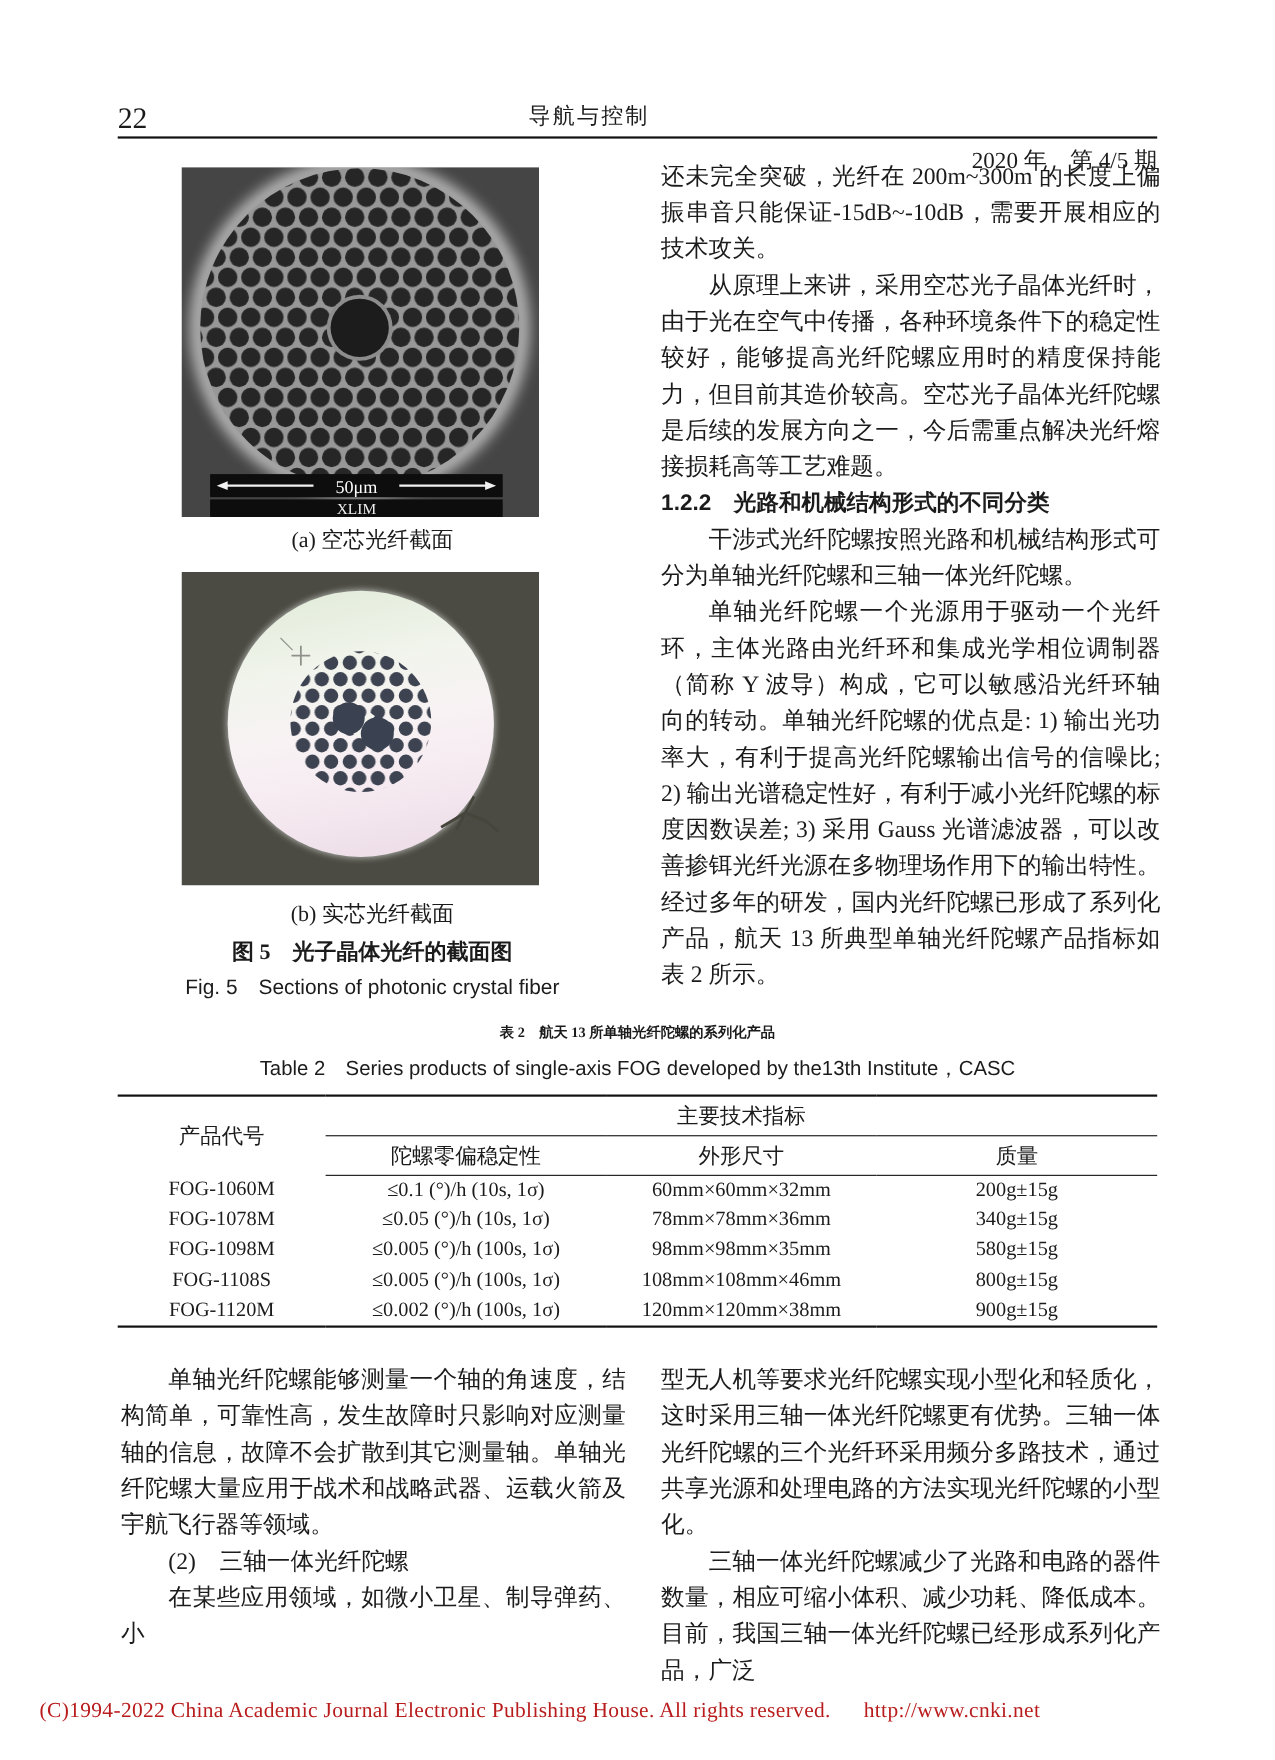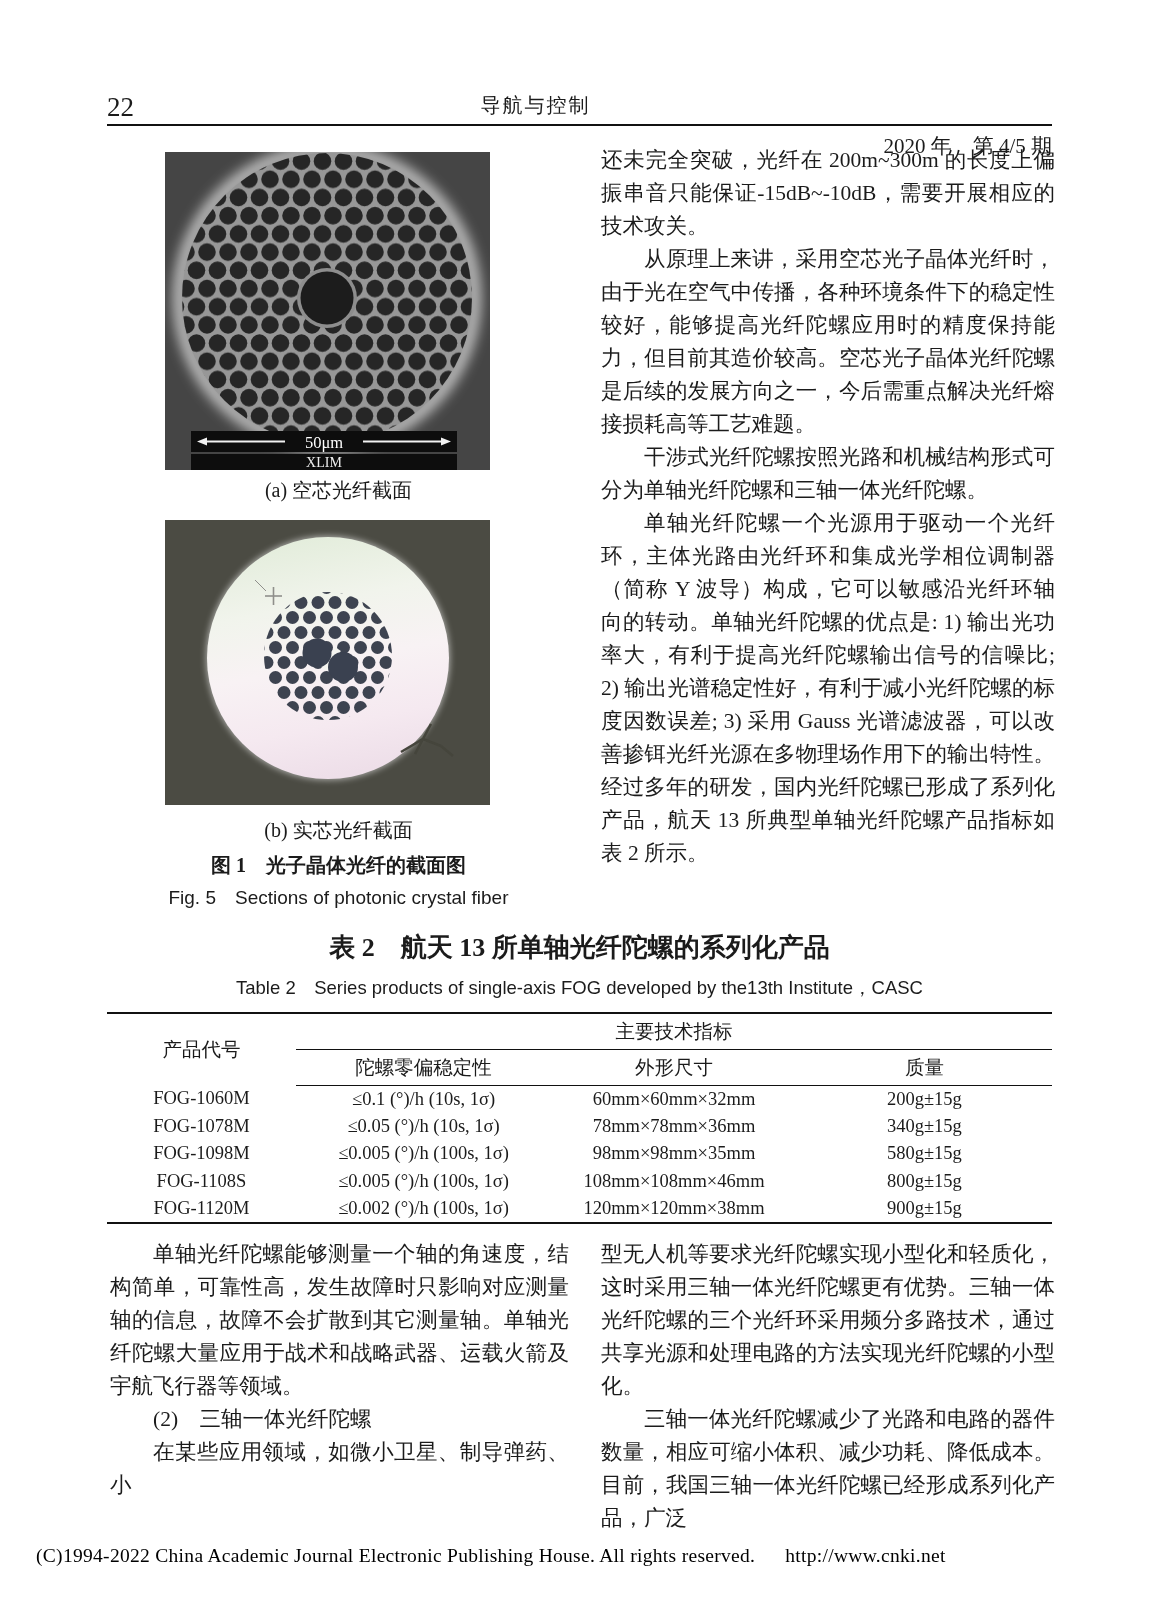--- a/index.html
+++ b/index.html
@@ -33,31 +33,31 @@
   .fig-a { left:165px; top:152px; width:325px; height:318px; }
   .fig-b { left:165px; top:520px; width:325px; height:285px; }
   .caption { left:107px; width:463px; text-align:center; font-size:20px; }
   .cap-a  { top:477px; }
   .cap-b  { top:817px; }
   .cap-cn { top:852px; font-weight:bold; }
   .cap-en { top:885px; font-family:Liberation Sans, sans-serif; font-size:19px; }
 
   
   .tbl-wrap { left:107px; top:930px; width:945px; }
-  .tbl-title-cn { text-align:center; font-weight:bold; font-size:26px; margin:0 0 10px 0; }
+  .tbl-title-cn { text-align:center; font-weight:bold; font-size:13px; margin:0 0 10px 0; }
   .tbl-title-en { text-align:center; font-family:"Liberation Sans", sans-serif; font-size:18.5px; margin:0 0 12px 0; }
   table.t2 { width:100%; border-collapse:collapse; border-top:2.5px solid #111; border-bottom:2.5px solid #111; font-size:19px; }
   table.t2 th, table.t2 td { font-weight:normal; text-align:center; padding:0; }
   .h1row th { height:36px; font-size:19.5px; }
   .h2row th { height:36px; font-size:19.5px; border-bottom:1.5px solid #111; }
   th.group { border-bottom:1px solid #111; }
   table.t2 td { height:27.5px; font-size:18.5px; }
 
   
-  .footer { left:36px; top:1545px; width:1100px; font-size:19.5px; color:#000000; letter-spacing:0.3px; }
+  .footer { left:36px; top:1545px; width:1100px; font-size:19.5px; color:#b91c1c; letter-spacing:0.3px; }
   .footer .url { margin-left:30px; }
 </style>
 </head>
 <body>
 
 <div class="abs hdr-num">22</div>
 <div class="abs hdr-journal">导航与控制</div>
 <div class="abs hdr-issue">2020 年　第 4/5 期</div>
 <div class="abs hdr-rule"></div>
 
@@ -119,26 +119,27 @@
   <circle cx="152" cy="133" r="14.5" fill="#3a4150"></circle>
   <circle cx="178" cy="147" r="15" fill="#3a4150"></circle>
   <g stroke="#8f8f8b" stroke-width="1.6">
     <line x1="100" y1="76" x2="117" y2="76"></line>
     <line x1="108.5" y1="67" x2="108.5" y2="85"></line>
     <line x1="90" y1="60" x2="101" y2="71" stroke-width="1"></line>
   </g>
   <path d="M236,232 L258,219 L276,226 M258,219 L266,204 M258,219 L250,234 M276,226 L288,236" stroke="#45453c" stroke-width="2.6" fill="none"></path>
 </svg>
 <div class="abs caption cap-b">(b)  实芯光纤截面</div>
-<div class="abs caption cap-cn">图 1　光子晶体光纤的截面图</div>
+<div class="abs caption cap-cn">图 5　光子晶体光纤的截面图</div>
 <div class="abs caption cap-en">Fig. 5　Sections of photonic crystal fiber</div>
 
 <div class="abs col rt-col">
   <p>还未完全突破，光纤在 200m~300m 的长度上偏振串音只能保证-15dB~-10dB，需要开展相应的技术攻关。</p>
   <p class="indent">从原理上来讲，采用空芯光子晶体光纤时，由于光在空气中传播，各种环境条件下的稳定性较好，能够提高光纤陀螺应用时的精度保持能力，但目前其造价较高。空芯光子晶体光纤陀螺是后续的发展方向之一，今后需重点解决光纤熔接损耗高等工艺难题。</p>
+  <p class="sec-head">1.2.2　光路和机械结构形式的不同分类</p>
   <p class="indent">干涉式光纤陀螺按照光路和机械结构形式可分为单轴光纤陀螺和三轴一体光纤陀螺。</p>
   <p class="indent">单轴光纤陀螺一个光源用于驱动一个光纤环，主体光路由光纤环和集成光学相位调制器（简称 Y 波导）构成，它可以敏感沿光纤环轴向的转动。单轴光纤陀螺的优点是: 1) 输出光功率大，有利于提高光纤陀螺输出信号的信噪比; 2) 输出光谱稳定性好，有利于减小光纤陀螺的标度因数误差; 3) 采用 Gauss 光谱滤波器，可以改善掺铒光纤光源在多物理场作用下的输出特性。经过多年的研发，国内光纤陀螺已形成了系列化产品，航天 13 所典型单轴光纤陀螺产品指标如表 2 所示。</p>
 </div>
 
 <div class="abs tbl-wrap">
   <p class="tbl-title-cn">表 2　航天 13 所单轴光纤陀螺的系列化产品</p>
   <p class="tbl-title-en">Table 2　Series products of single-axis FOG developed by the13th Institute，CASC</p>
   <table class="t2">
     <colgroup>
       <col style="width:20%">

